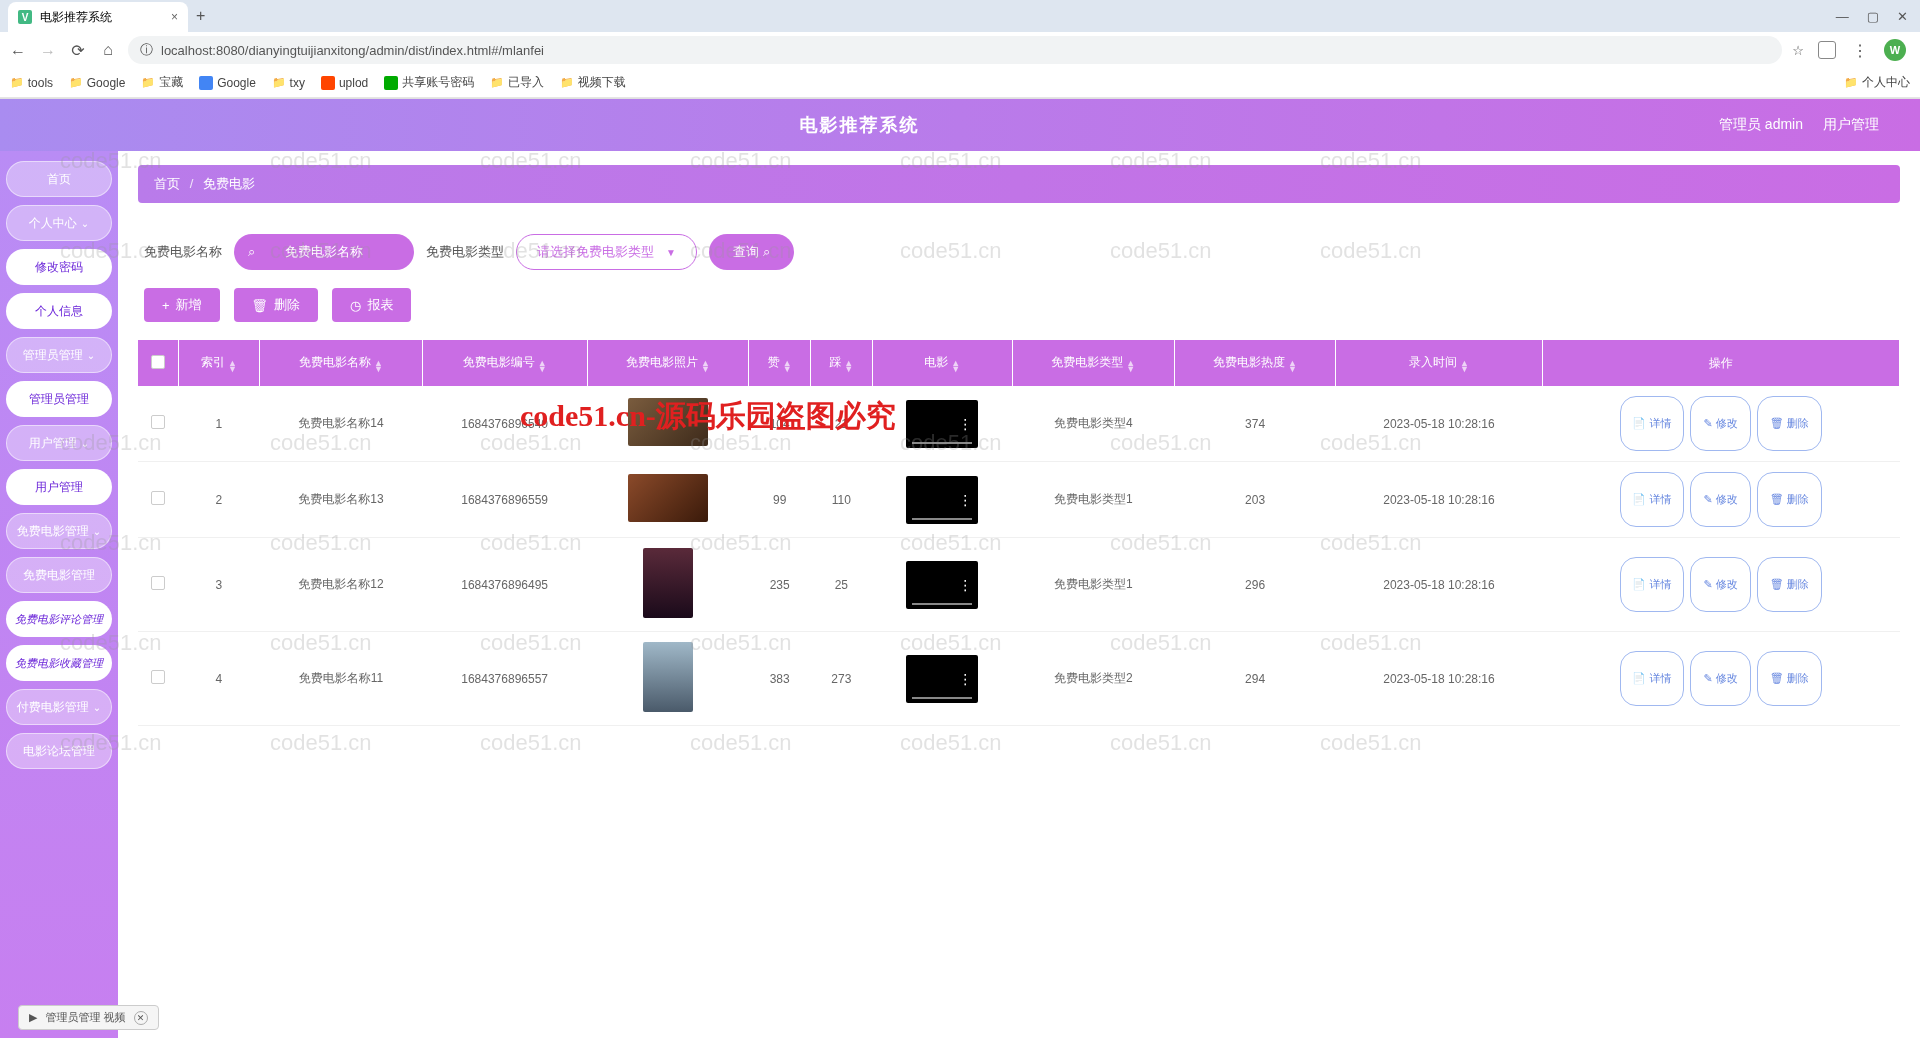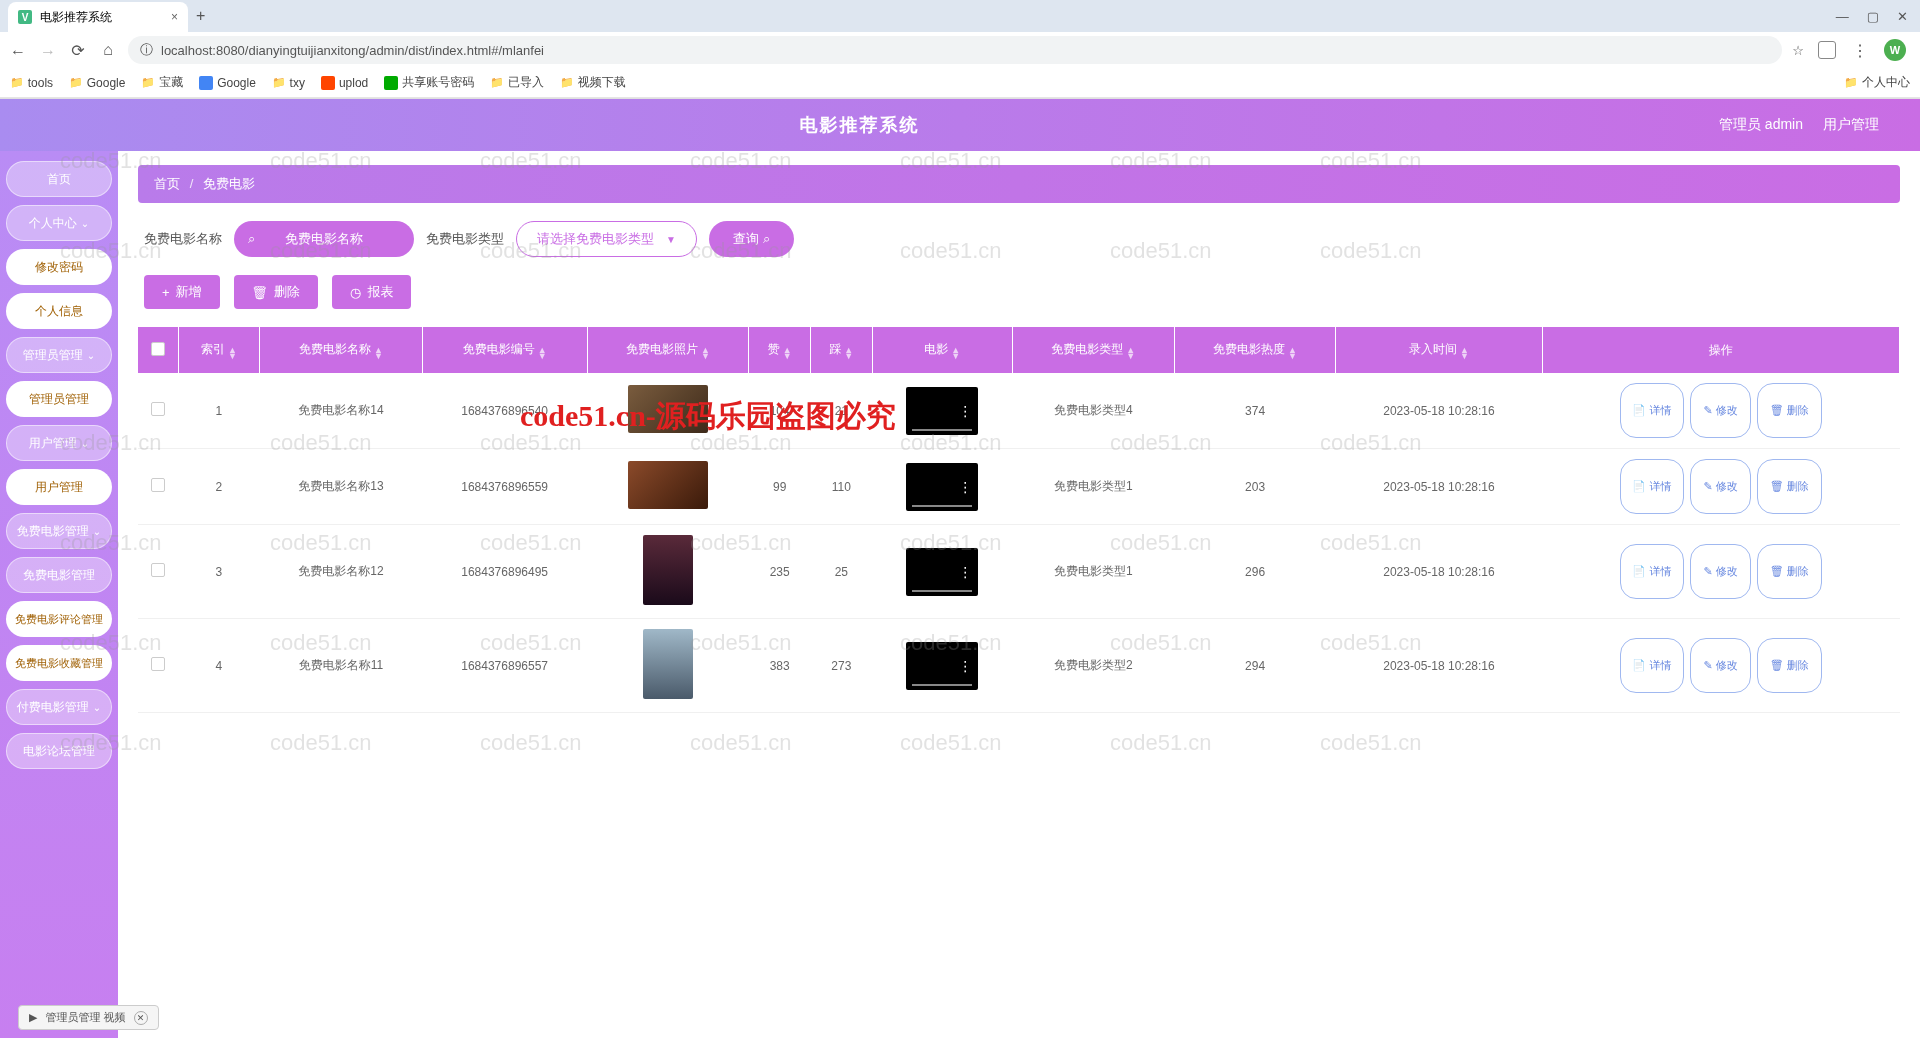--- a/index.html
+++ b/index.html
@@ -35,27 +35,27 @@
 .app-title { flex: 1; text-align: center; font-size: 18px; font-weight: bold; letter-spacing: 2px; }
 .header-right { display: flex; gap: 20px; padding-right: 41px; font-size: 14px; cursor: pointer; }
 
 
 .app-body { display: flex; height: calc(100vh - 150px); }
 
 
 .sidebar { width: 118px; background: linear-gradient(180deg, #b98cf5, #c77ff0); padding: 10px 6px; display: flex; flex-direction: column; gap: 8px; overflow-y: auto; }
 .side-btn { border-radius: 22px; height: 36px; display: flex; align-items: center; justify-content: center; font-size: 12px; cursor: pointer; position: relative; }
 .side-btn.primary { background: rgba(255,255,255,0.35); color: #fff; border: 1px solid rgba(255,255,255,0.5); }
-.side-btn.white { background: #fff; color: #a16207; }
-.side-btn.long { font-size: 11px; }
+.side-btn.white { background: #fff; color: #6d28d9; }
+.side-btn.long { font-size: 11px; font-style: italic; }
 .side-btn .chev { margin-left: 4px; font-size: 10px; }
 
 
 .main { flex: 1; padding: 14px 20px; background: #fff; overflow-y: auto; }
-.breadcrumb { background: linear-gradient(90deg, #b97bea, #c96de4); color: #fff; border-radius: 4px; padding: 10px 16px; font-size: 13px; margin-bottom: 18px; }
+.breadcrumb { background: linear-gradient(90deg, #b97bea, #c96de4); color: #fff; border-radius: 4px; padding: 10px 16px; font-size: 13px; margin-bottom: 31px; }
 .breadcrumb .sep { margin: 0 6px; opacity: 0.8; }
 
 .search-row { display: flex; align-items: center; gap: 12px; margin-bottom: 18px; padding-left: 6px; }
 .search-label { font-size: 13px; color: #555; }
 .pill-input { border-radius: 20px; height: 36px; padding: 0 20px; display: flex; align-items: center; justify-content: center; font-size: 13px; position: relative; }
 .pill-input.purple { background: #c96de4; color: #fff; min-width: 180px; }
 .pill-input.outline { border: 1px solid #c96de4; color: #c96de4; min-width: 160px; background: #fff; }
 .pill-input .dd { margin-left: 12px; font-size: 10px; }
 .pill-input.search-icon::before { content: "⌕"; position: absolute; left: 14px; }
 .query-btn { background: #c96de4; color: #fff; border-radius: 20px; height: 36px; padding: 0 24px; display: flex; align-items: center; cursor: pointer; font-size: 13px; }

